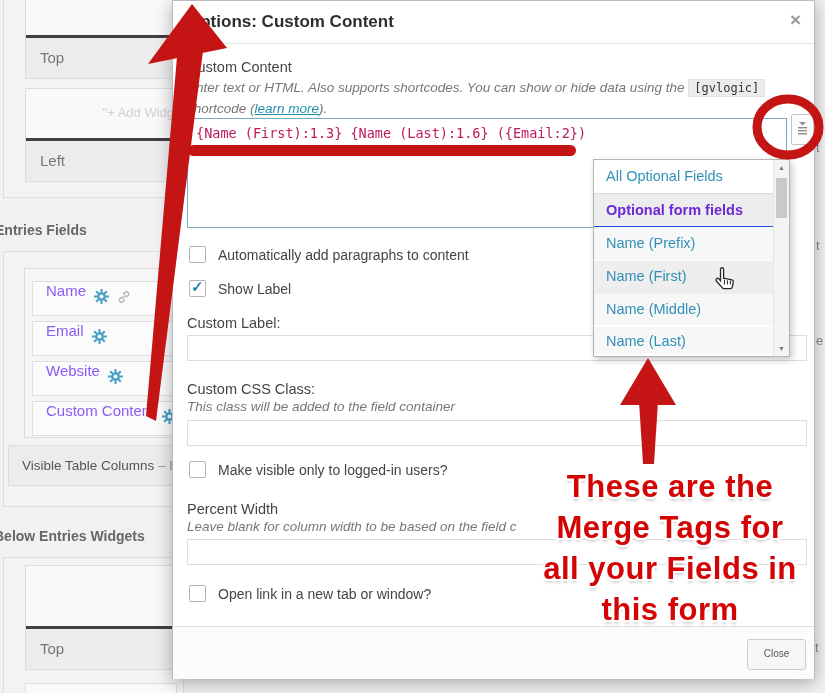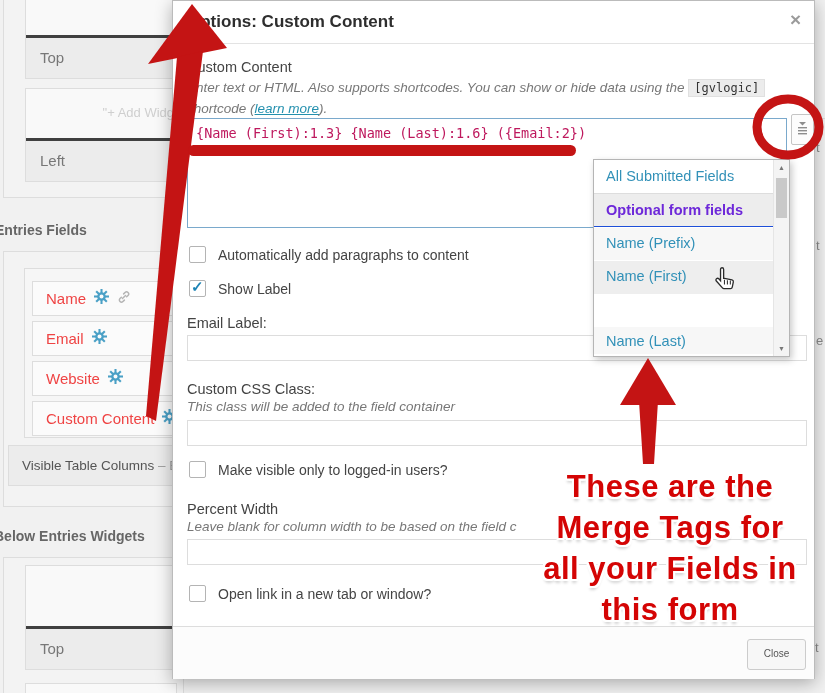--- a/index.html
+++ b/index.html
@@ -7,21 +7,21 @@
           font-family:"Liberation Sans",sans-serif;color:#444;}
 
   
   .group{position:absolute;border:1px solid #ddd;background:#f3f3f3;}
   .wbox{position:absolute;border:1px solid #ddd;background:#f9f9f9;}
   .wbox .zone-label{position:absolute;left:0;right:0;bottom:0;height:40px;background:#ececec;
         border-top:3px solid #404040;line-height:40px;padding-left:14px;color:#777;font-size:15px;}
   .add-widget{position:absolute;right:2px;top:16px;color:#cfcfcf;font-size:13px;font-style:normal;}
   .bg-heading{position:absolute;font-weight:bold;font-size:14px;color:#666;}
   .field-row{position:absolute;height:33px;background:#fbfbfb;border:1px solid #ddd;
-        line-height:33px;padding-left:13px;font-size:15px;color:#ef4444;display:flex;align-items:center;gap:8px;}
+        line-height:33px;padding-left:13px;font-size:15px;color:#8b5cf6;display:flex;align-items:flex-start;gap:8px;}
   .field-row .lbl{line-height:normal;}
   .tbl-footer{position:absolute;background:#ececec;border:1px solid #ddd;height:39px;line-height:39px;
         padding-left:13px;font-size:13.5px;color:#555;white-space:nowrap;}
   .tbl-footer .dim{color:#9a9a9a;font-weight:normal;}
   .frag{position:absolute;color:#8a8a8a;font-size:13px;}
   .frag-line{position:absolute;background:#dcdcdc;height:1px;}
 
   
   .modal{position:absolute;left:172px;top:0;width:641px;height:677px;background:#fff;
          border:1px solid #bbb;box-shadow:0 4px 16px rgba(0,0,0,.3);z-index:10;}
@@ -215,21 +215,21 @@
       <span class="cb-label">Automatically add paragraphs to content</span>
     </div>
 
     <div class="cb-row" style="left:16px;top:279px;">
       <span class="cb">
           <span class="tick">✓</span>
         </span>
       <span class="cb-label">Show Label</span>
     </div>
 
-    <div class="m-label" style="left:14px;top:314px;">Email Label:</div>
+    <div class="m-label" style="left:14px;top:314px;">Custom Label:</div>
     <div class="text-input" style="top:334px;"></div>
 
     <div class="m-label" style="left:14px;top:380px;">Custom CSS Class:</div>
     <div class="m-desc" style="left:14px;top:398px;">This class will be added to the field container</div>
     <div class="text-input" style="top:419px;"></div>
 
     <div class="cb-row" style="left:16px;top:460px;">
       <span class="cb"></span>
       <span class="cb-label">Make visible only to logged-in users?</span>
     </div>
@@ -242,24 +242,25 @@
       <span class="cb"></span>
       <span class="cb-label">Open link in a new tab or window?</span>
     </div>
 
     <div class="modal-footer">
       <div class="close-btn">Close</div>
     </div>
   </div>
 
   <div class="dropdown">
-    <div class="dd-item" style="top:0;height:33px;line-height:33px;">All Submitted Fields</div>
+    <div class="dd-item" style="top:0;height:33px;line-height:33px;">All Optional Fields</div>
     <div class="dd-item dd-header" style="top:33px;height:34px;line-height:32px;">Optional form fields</div>
     <div class="dd-item dd-shaded" style="top:68px;height:34px;line-height:31px;">Name (Prefix)</div>
     <div class="dd-item dd-hover" style="top:101px;height:33px;line-height:31px;">Name (First)</div>
+    <div class="dd-item dd-shaded" style="top:134px;height:33px;line-height:31px;">Name (Middle)</div>
     <div class="dd-item dd-shaded" style="top:167px;height:29px;line-height:29px;">Name (Last)</div>
 
     <div class="scrollbar">
       <div class="sb-btn" style="top:0;">▲</div>
       <div class="sb-thumb"></div>
       <div class="sb-btn" style="bottom:0;top:auto;position:absolute;">▼</div>
     </div>
   </div>
 
   <div class="cursor">

